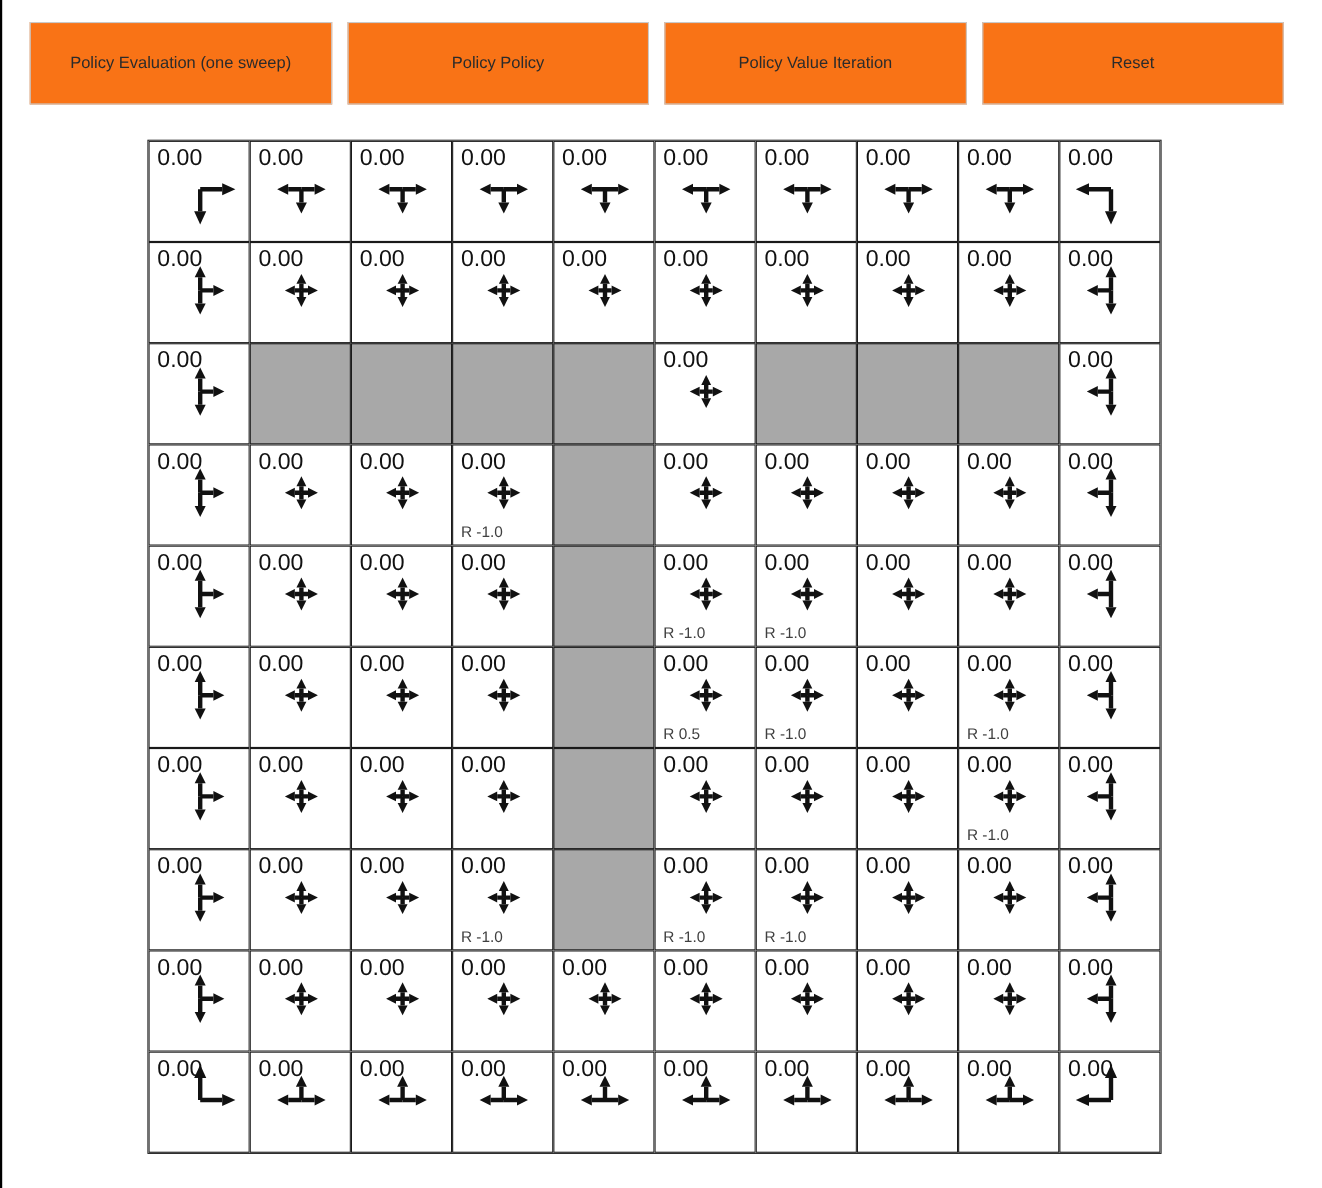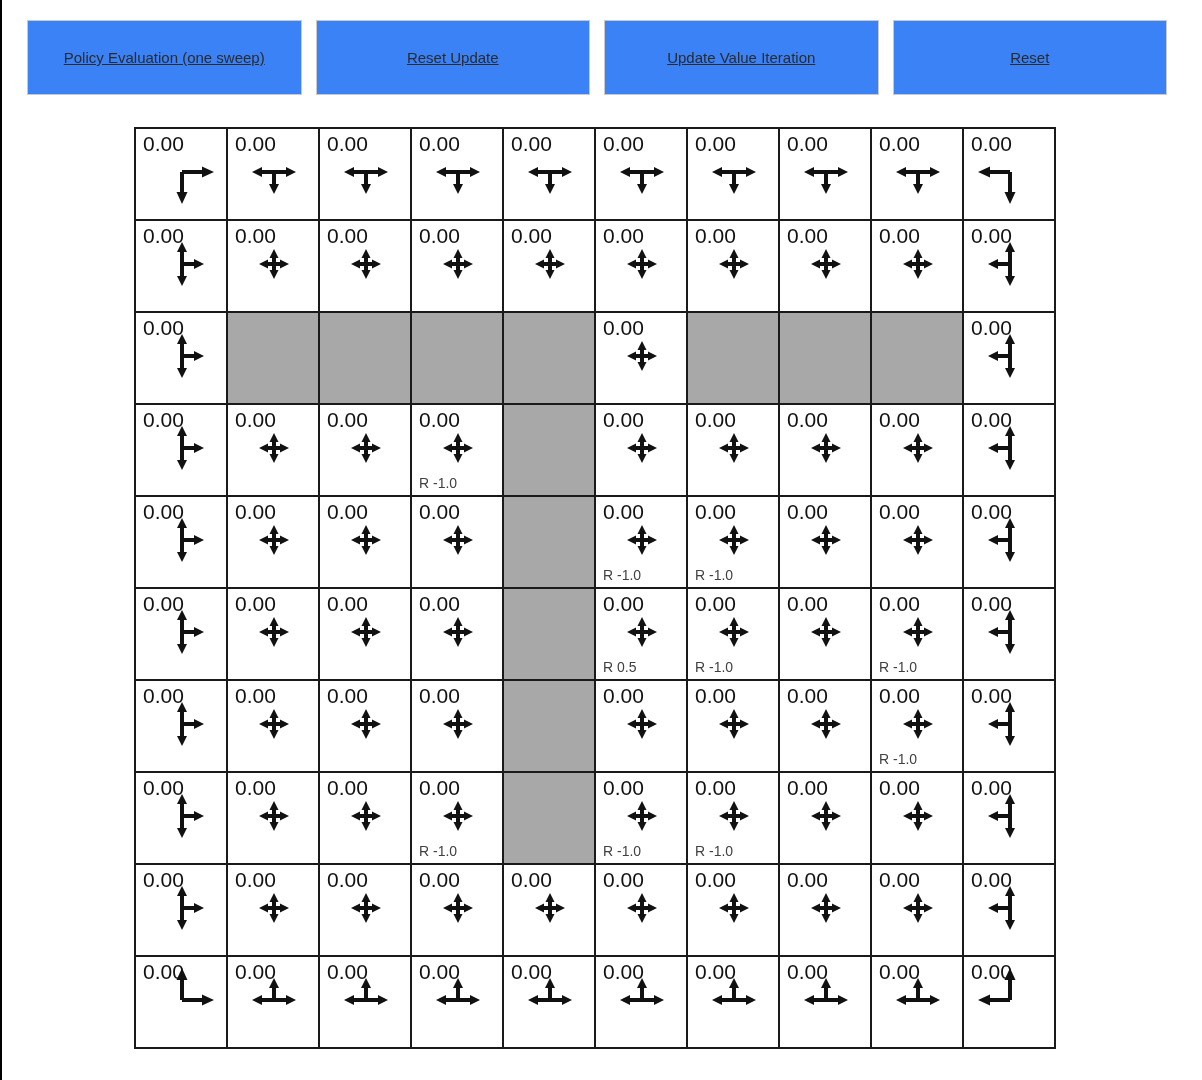--- a/index.html
+++ b/index.html
@@ -14,28 +14,27 @@
   .left-edge {
     position:absolute; left:0; top:0; width:2px; height:1080px;
     background:#000; z-index:5;
   }
   .toolbar {
     position:absolute; left:27px; top:20px; width:1140px;
     display:flex; gap:14px;
   }
   .btn {
     flex:1 1 0; height:75px;
-    background:#3b82f6;
+    background:#f97316;
     border:1px solid #c9c9c9;
     font-family:"Liberation Sans", sans-serif;
     font-size:15px;
     color:#2b2b2b;
     cursor:pointer;
     padding:0;
-    text-decoration:underline;
   }
   .gridworld {
     position:absolute; left:134px; top:127px;
     display:grid;
     grid-template-columns:repeat(10, 92px);
     grid-auto-rows:92px;
     border:1px solid #1a1a1a;
     background:#ffffff;
   }
   .cell {
@@ -56,22 +55,22 @@
   }
   svg.arrows { position:absolute; left:0; top:0; display:block; }
 </style>
 </head>
 <body>
 
 <div class="left-edge"></div>
 
 <div class="toolbar">
     <button class="btn" style="border-color: rgb(201, 201, 201);">Policy Evaluation (one sweep)</button>
-    <button class="btn" style="border-color: rgb(201, 201, 201);">Reset Update</button>
-    <button class="btn" style="border-color: rgb(201, 201, 201);">Update Value Iteration</button>
+    <button class="btn" style="border-color: rgb(201, 201, 201);">Policy Policy</button>
+    <button class="btn" style="border-color: rgb(201, 201, 201);">Policy Value Iteration</button>
     <button class="btn" style="border-color: rgb(201, 201, 201);">Reset</button>
   </div>
 
 <div class="gridworld">
     <div class="cell">
       <span class="value">0.00</span>
       <svg class="arrows" width="92" height="92">
         <line x1="46" y1="43" x2="66" y2="43" stroke="#111111" stroke-width="4"></line>
         <polygon points="78,43 66,48.5 66,37.5" fill="#111111"></polygon>
         <line x1="46" y1="43" x2="46" y2="63" stroke="#111111" stroke-width="4"></line>

